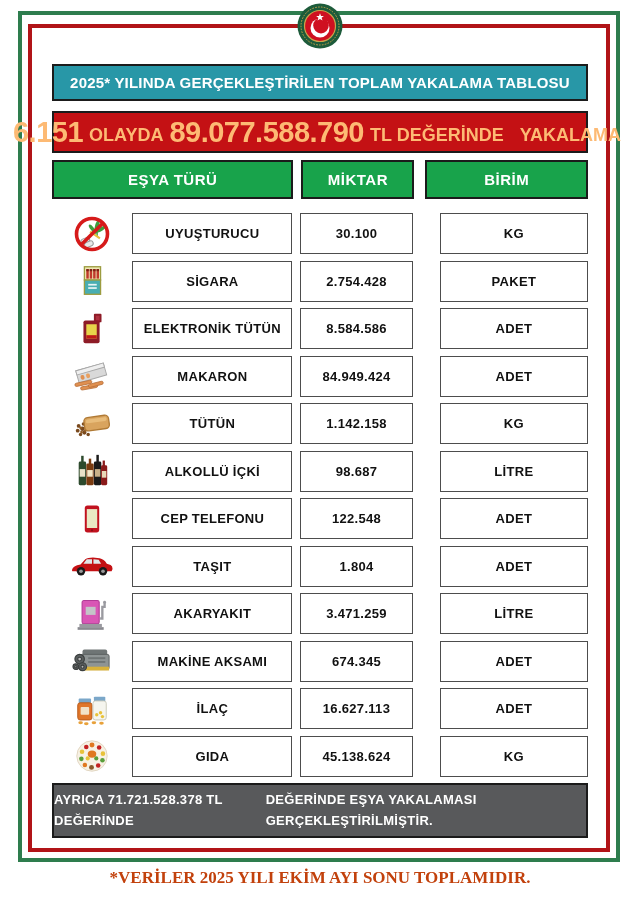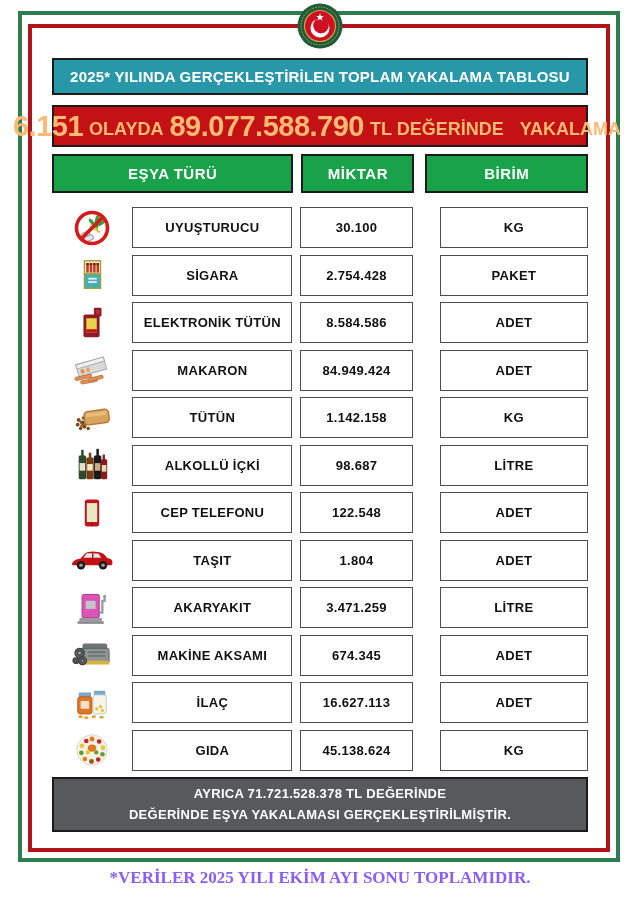--- a/index.html
+++ b/index.html
@@ -7,21 +7,21 @@
   .page {
     position:relative; width:640px; height:899px; background:#ffffff;
     font-family:"Liberation Sans", sans-serif; overflow:hidden; margin:0 auto;
   }
   .frame-green { position:absolute; left:18px; top:11px; right:20px; bottom:37px;
     border:4.5px solid #2E7D4E; }
   .frame-red { position:absolute; left:28px; top:24px; right:30px; bottom:47px;
     border:4.5px solid #B11418; }
   .logo { position:absolute; left:297px; top:3px; width:46px; height:46px; z-index:5; }
 
-  .content { position:absolute; left:52px; top:58px; width:536px; z-index:3; }
+  .content { position:absolute; left:52px; top:64px; width:536px; z-index:3; }
 
   .title-bar {
     height:37px; background:#2897A7; border:2px solid #1b1b1b;
     display:flex; align-items:center; justify-content:center;
     color:#fff; font-weight:bold; font-size:15px; letter-spacing:0.2px;
     margin-bottom:10px; white-space:nowrap;
   }
   .summary-bar {
     height:42px; background:#C41114; border:2px solid #1b1b1b;
     display:flex; align-items:center; justify-content:center;
@@ -47,27 +47,27 @@
     height:41px; background:#fff; border:1.5px solid #4d4d4d;
     display:flex; align-items:center; justify-content:center;
     font-weight:bold; font-size:13px; color:#111; letter-spacing:0.3px;
   }
   .cell-name { width:165px; margin-right:8px; }
   .cell-qty  { width:116px; margin-right:27px; }
   .cell-unit { width:153px; }
 
   .gray-note {
     margin-top:6px; height:55px; background:#58595B; border:2px solid #1b1b1b;
-    display:flex; flex-direction:column; align-items:center; justify-content:center;
+    display:flex; flex-direction:row; align-items:center; justify-content:center;
     color:#fff; font-weight:bold; font-size:13px; letter-spacing:0.3px; line-height:1.55;
   }
 
   .footnote {
     position:absolute; left:0; right:0; top:868px; text-align:center;
-    font-family:"Liberation Serif", serif; font-weight:bold; font-size:17px; color:#8b5cf6;
+    font-family:"Liberation Serif", serif; font-weight:bold; font-size:17px; color:#c2410c;
   }
 </style>
 </head>
 <body>
 
 <div class="page">
   <div class="frame-green"></div>
   <div class="frame-red"></div>
 
   <div class="logo">

